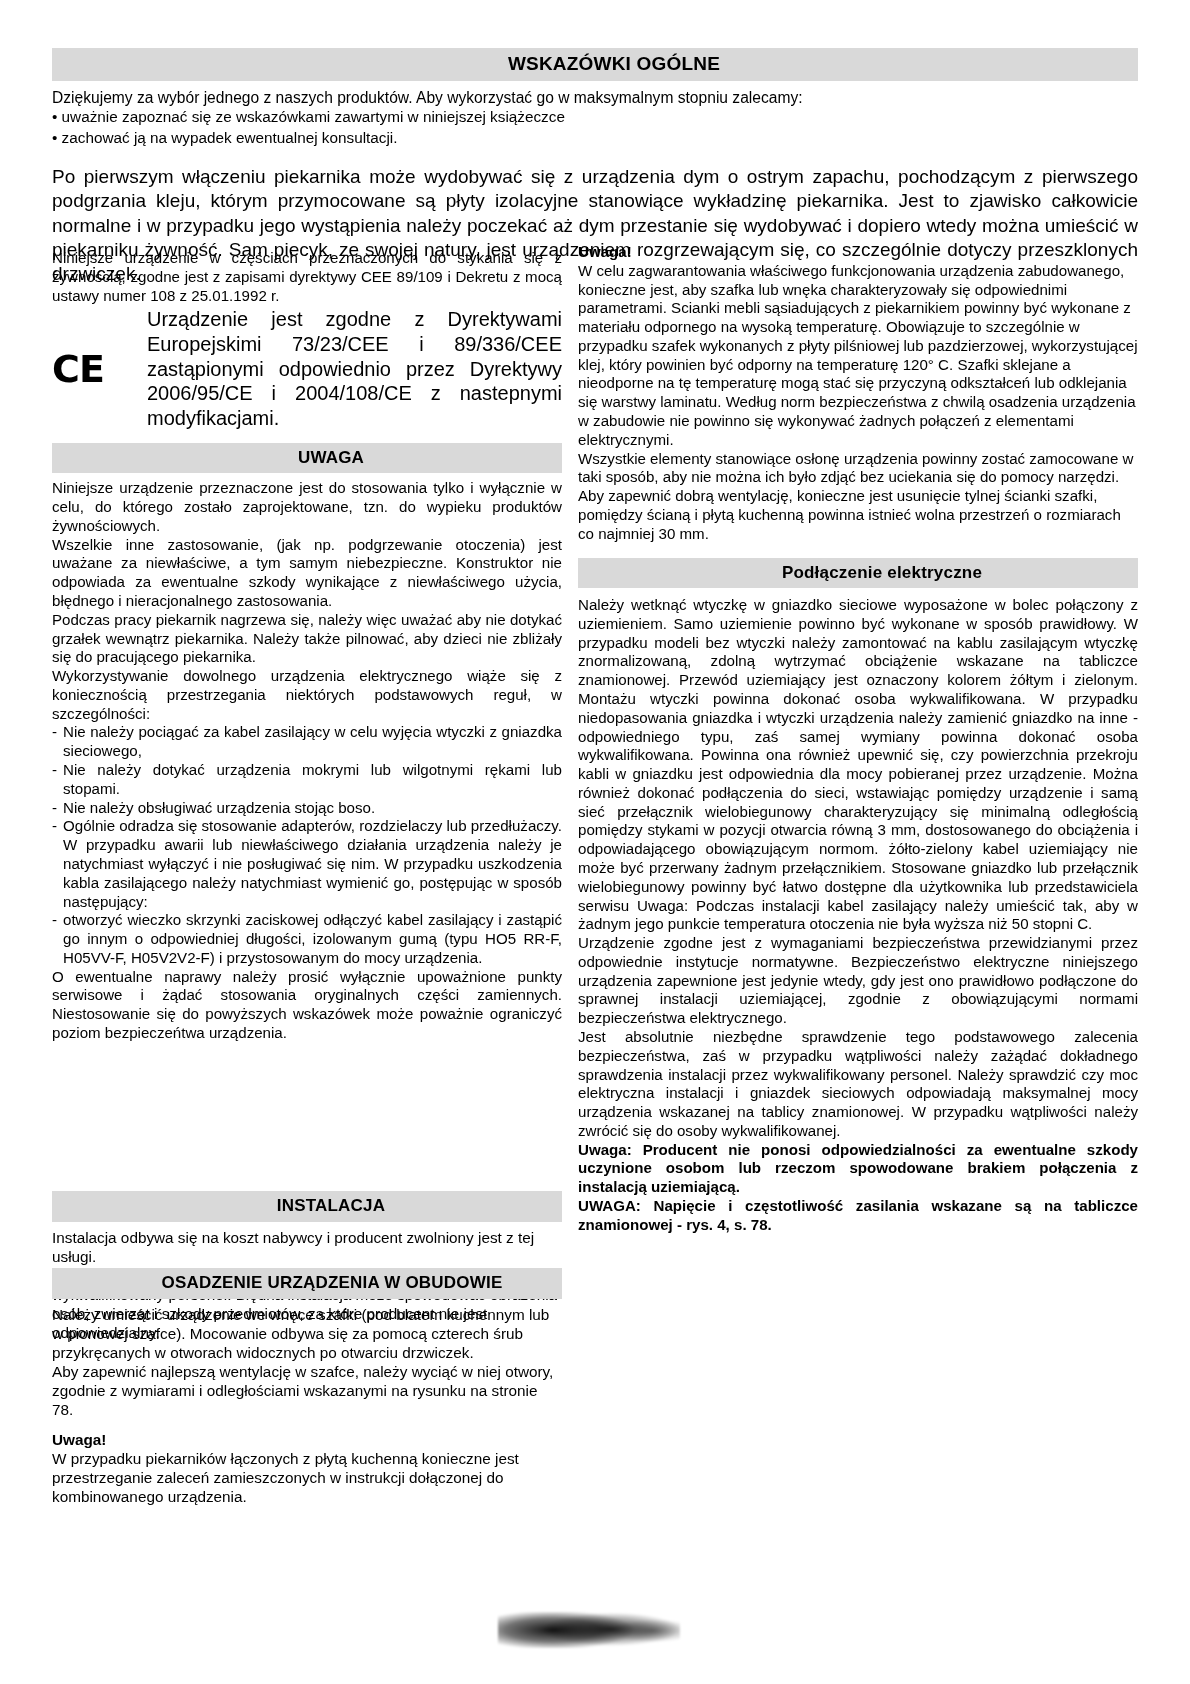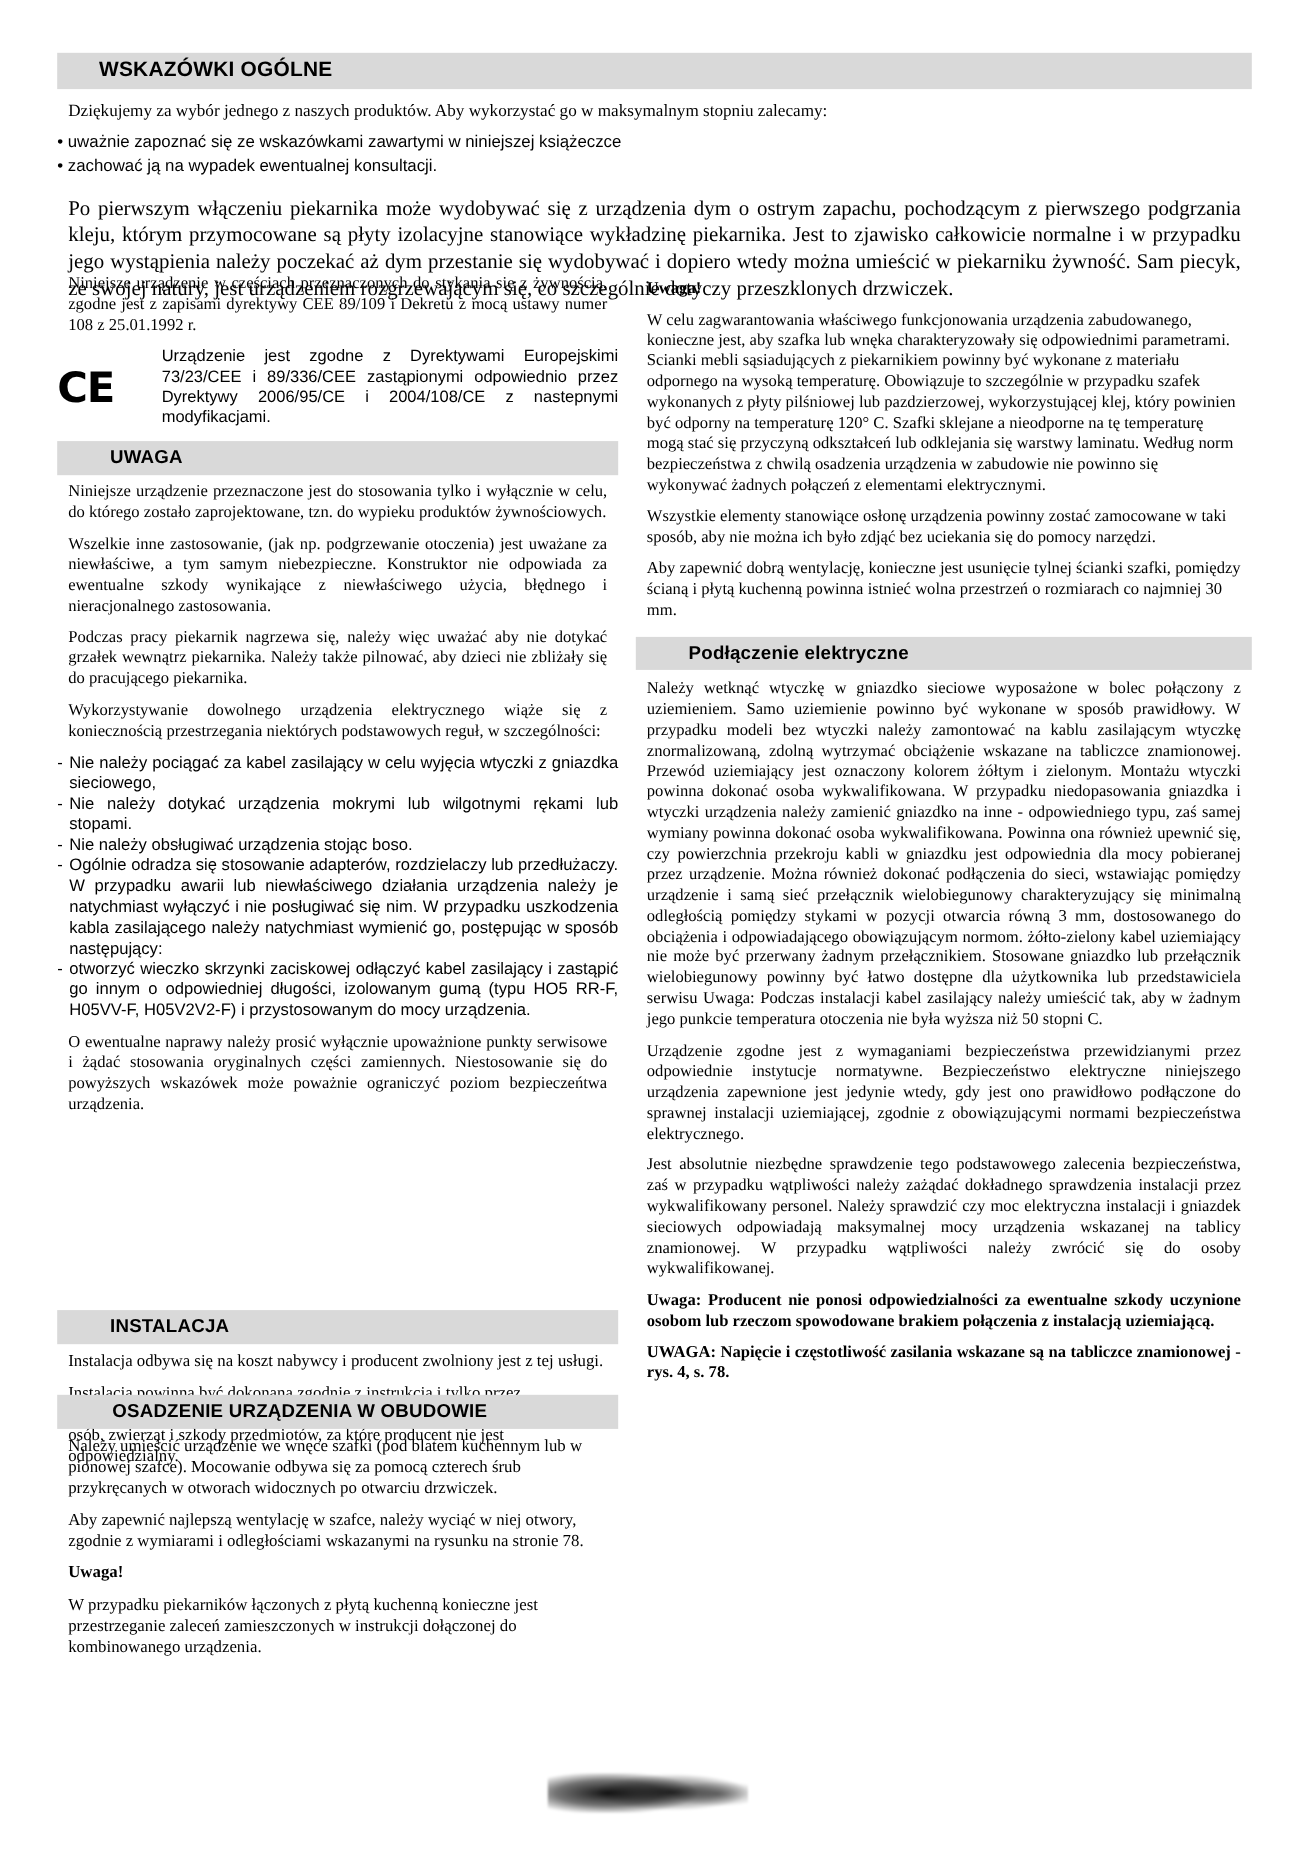--- a/index.html
+++ b/index.html
@@ -24,36 +24,36 @@
   }
 
   
   .bar {
     background: #d9d9d9;
     padding: 5px 0 6px 38px;
     font-weight: bold;
     font-size: 19px;
     letter-spacing: 0.2px;
     line-height: 1.15;
+    text-align: center;
   }
   .bar.small {
     font-size: 17px;
     padding-left: 48px;
   }
   .bar.tight {
     font-size: 17px;
     padding-left: 50px;
   }
 
   
   p {
-    margin: 10px;
+    margin: 0;
     font-size: 15.3px;
     line-height: 1.255;
-    font-family: Liberation Serif, serif;
   }
   .just   { text-align: justify; text-align-last: left; }
   .b      { font-weight: bold; }
 
   
   .top {
     position: absolute;
     left: 52px;
     top: 48px;
     width: 1086px;
@@ -90,21 +90,21 @@
     flex: 0 0 auto;
     width: 54px;
     font-size: 38px;
     font-weight: bold;
     line-height: 0.84;
     letter-spacing: -1px;
     font-family: "DejaVu Sans", sans-serif;
     padding-right: 4px;
     padding-top: 2px;
   }
-  .ce-text { flex: 1 1 auto; font-size: 15px; line-height: 1.235; }
+  .ce-text { flex: 1 1 auto; font-size: 20px; line-height: 1.235; }
 
   
   .dash {
     display: flex;
     font-size: 15.1px;
     line-height: 1.245;
   }
   .dash .mark { flex: 0 0 11px; }
   .dash .body { flex: 1 1 auto; }
   .mt6  { margin-top: 6px; }

